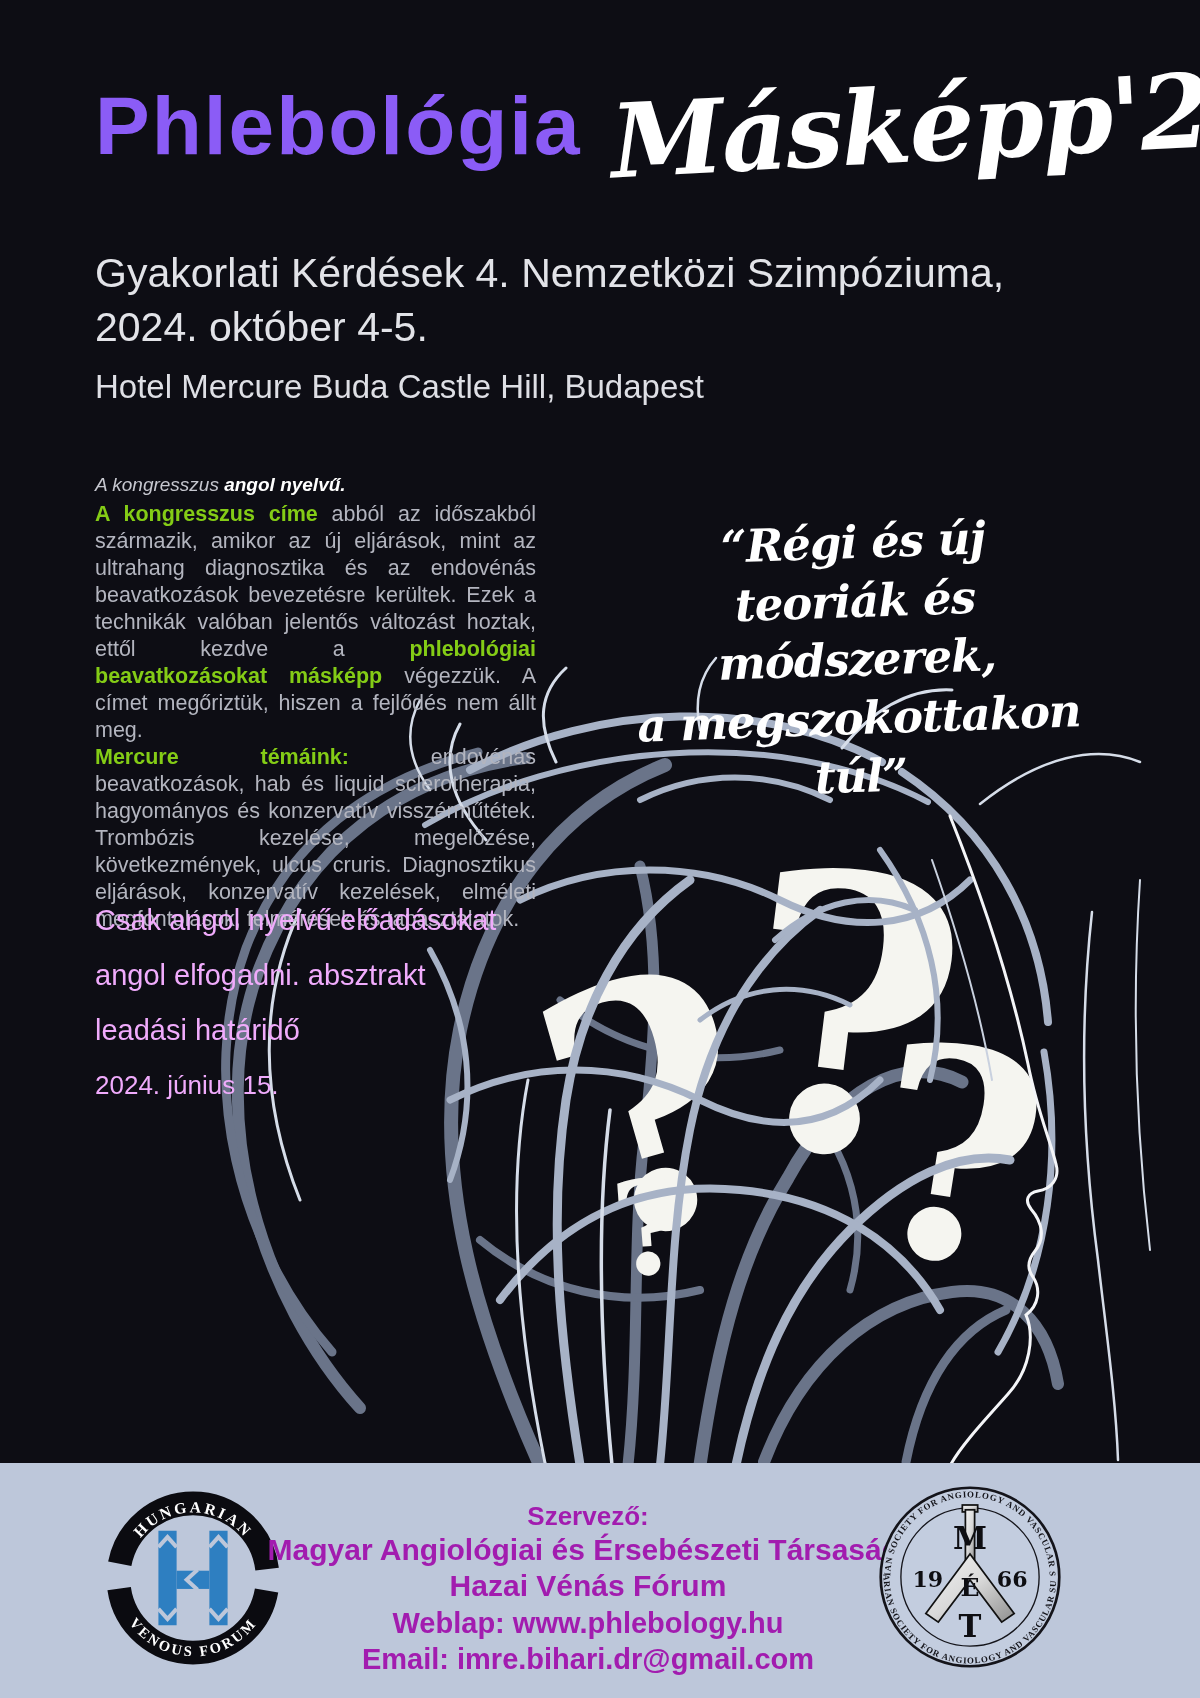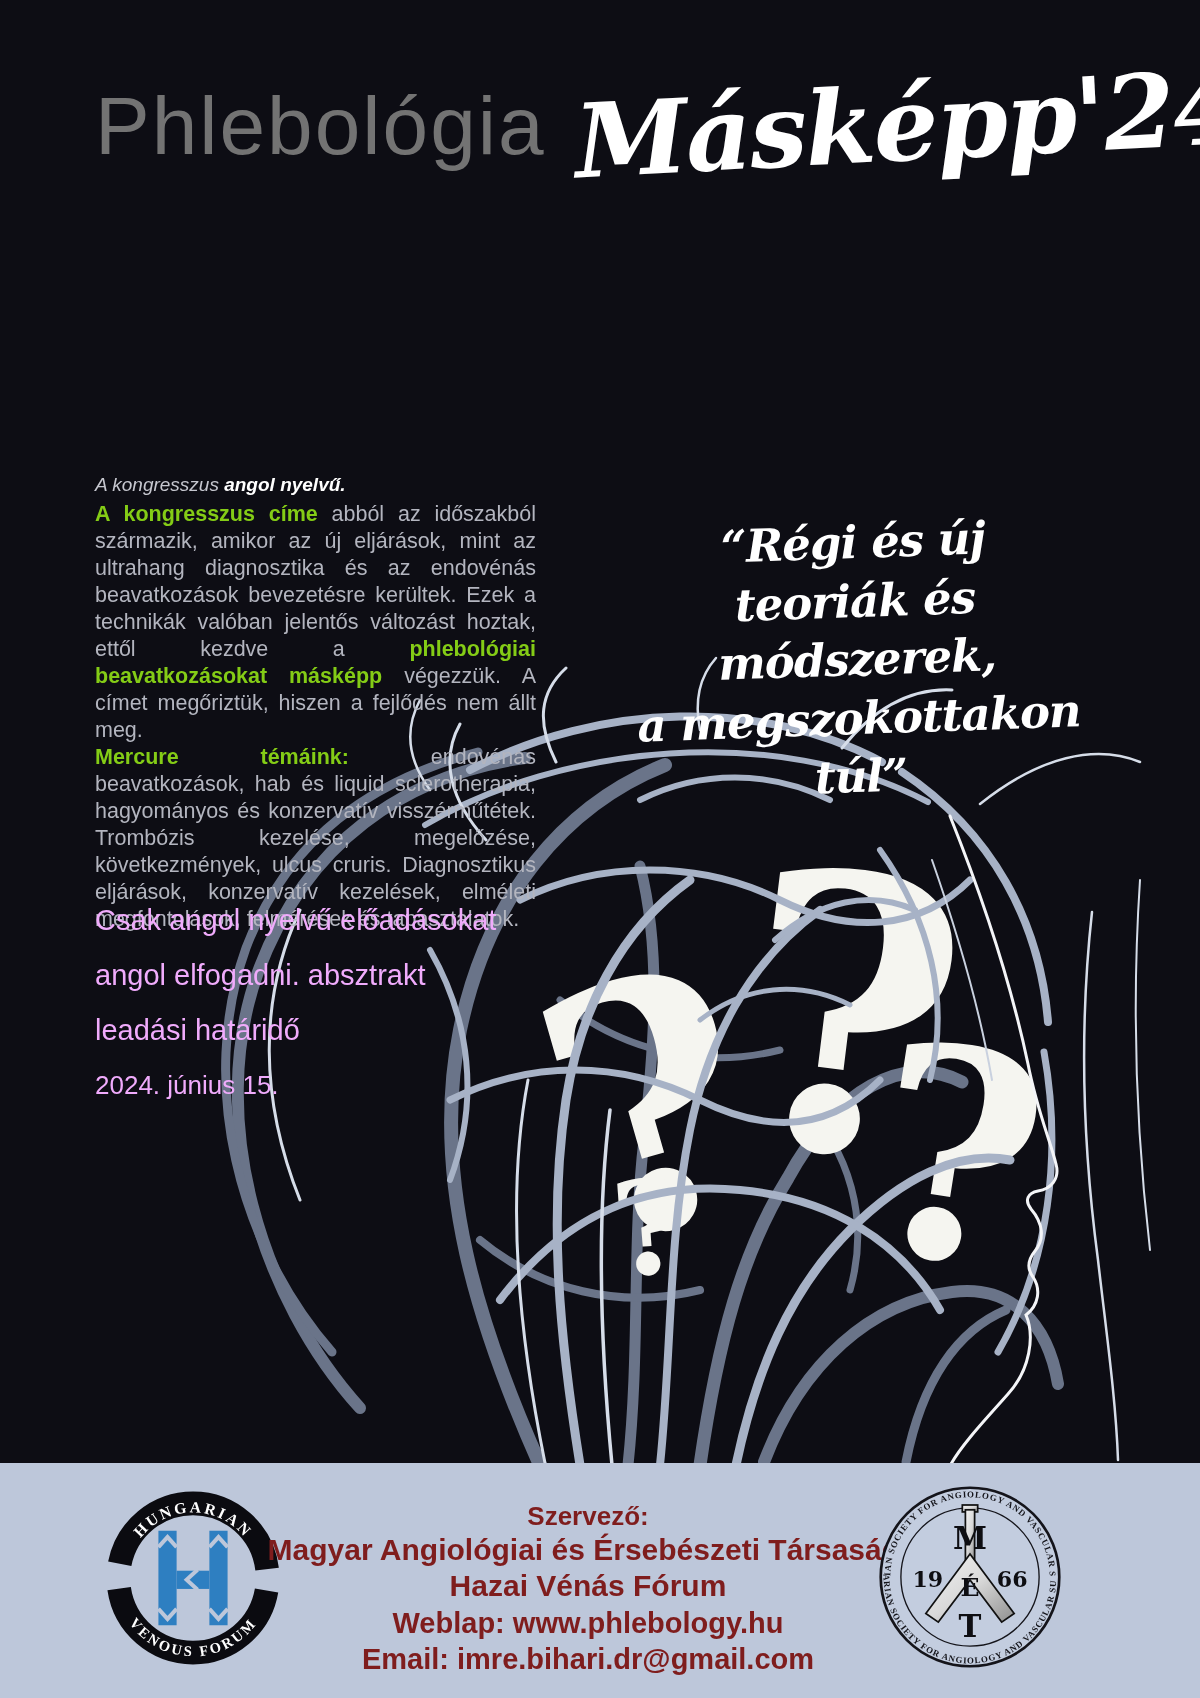--- a/index.html
+++ b/index.html
@@ -3,21 +3,21 @@
 <meta charset="utf-8">
 <style>
   html,body { margin:0; padding:0; background:#2a2a2e; }
   .poster {
     position:relative; width:1200px; height:1698px; margin:0 auto;
     background:#0d0d14; overflow:hidden;
     font-family:"Liberation Sans", sans-serif;
   }
   
   .title-row { position:absolute; left:95px; top:58px; display:flex; align-items:baseline; gap:28px; z-index:4; white-space:nowrap; }
-  .title-main { font-size:82px; font-weight:400; letter-spacing:2px; color:#737373; }
+  .title-main { font-size:82px; font-weight:700; letter-spacing:2px; color:#8b5cf6; }
   .title-script {
     display:inline-block; font-family:"DejaVu Serif", serif; font-style:italic; font-weight:700;
     font-size:102px; color:#ffffff; transform:rotate(-3deg) translateY(6px); letter-spacing:-2px;
   }
   
   .subtitle { position:absolute; left:95px; top:246px; z-index:4; color:#e2e3e8; }
   .subtitle .line { font-size:41px; font-weight:300; line-height:1.32; }
   .venue { margin-top:14px; font-size:33px; color:#dedfe5; font-weight:300; }
   .lang-line { position:absolute; left:95px; top:474px; z-index:4; font-size:19px; color:#c6c7cf;font-style:italic; }
   .lang-line b { color:#ffffff; }
@@ -31,21 +31,21 @@
   .abstract-note .ln { font-size:29px; line-height:55px; }
   .abstract-note .ln.small { font-size:26px; }
   
   .quote { position:absolute; left:618px; top:514px; width:478px; z-index:4; text-align:center;
     font-family:"DejaVu Serif", serif; font-style:italic; font-weight:700;
     font-size:45px; line-height:1.3; color:#ffffff; transform:rotate(-2deg); letter-spacing:-1px; }
   
   .art { position:absolute; left:0; top:0; z-index:1; }
   
   .footer { position:absolute; left:0; top:1463px; width:1200px; height:235px; background:#bdc7da; z-index:6; }
-  .footer-text { position:absolute; left:0; width:1176px; top:38px; text-align:center; color:#7f1d1d; }
+  .footer-text { position:absolute; left:0; width:1176px; top:38px; text-align:center; color:#a21caf; }
   .organizer-label { font-size:26px; font-weight:700; }
   .organizer-1 { font-size:30px; font-weight:700; line-height:1.2; }
   .organizer-2 { font-size:30px; font-weight:700; line-height:1.2; }
   .weblink { font-size:29px; font-weight:700; margin-top:1px; line-height:1.25; }
   .email  { font-size:29px; font-weight:700; line-height:1.25; }
   .logo-hvf { position:absolute; left:102px; top:24px; }
   .logo-met { position:absolute; left:874px; top:18px; }
 </style>
 </head>
 <body>
@@ -118,20 +118,25 @@
                C 1041,1289 1039,1305 1026,1315 C 1035,1336 1030,1370 1008,1394
                C 986,1419 963,1443 951,1464"></path>
     </g>
   </svg>
 
   <div class="title-row">
     <span class="title-main">Phlebológia</span>
     <span class="title-script">Másképp'24</span>
   </div>
 
+  <div class="subtitle">
+    <div class="line">Gyakorlati Kérdések 4. Nemzetközi Szimpóziuma,</div>
+    <div class="line">2024. október 4-5.</div>
+    <div class="venue">Hotel Mercure Buda Castle Hill, Budapest</div>
+  </div>
 
   <div class="lang-line">
     <span>A kongresszus </span><b>angol nyelvű.</b>
   </div>
 
   <div class="body-copy">
     <p><b>A kongresszus címe</b><span> abból az időszakból származik, amikor az új eljárások, mint az ultrahang diagnosztika és az endovénás beavatkozások bevezetésre kerültek. Ezek a technikák valóban jelentős változást hoztak, ettől kezdve a </span><b>phlebológiai beavatkozásokat másképp</b><span> végezzük. A címet megőriztük, hiszen a fejlődés nem állt meg.</span></p>
     <p><b>Mercure témáink:</b><span> endovénás beavatkozások, hab és liquid sclerotherapia, hagyományos és konzervatív visszérműtétek. Trombózis kezelése, megelőzése, következmények, ulcus cruris. Diagnosztikus eljárások, konzervatív kezelések, elméleti megfontolások, felmérések és tapasztalatok.</span></p>
   </div>
 

